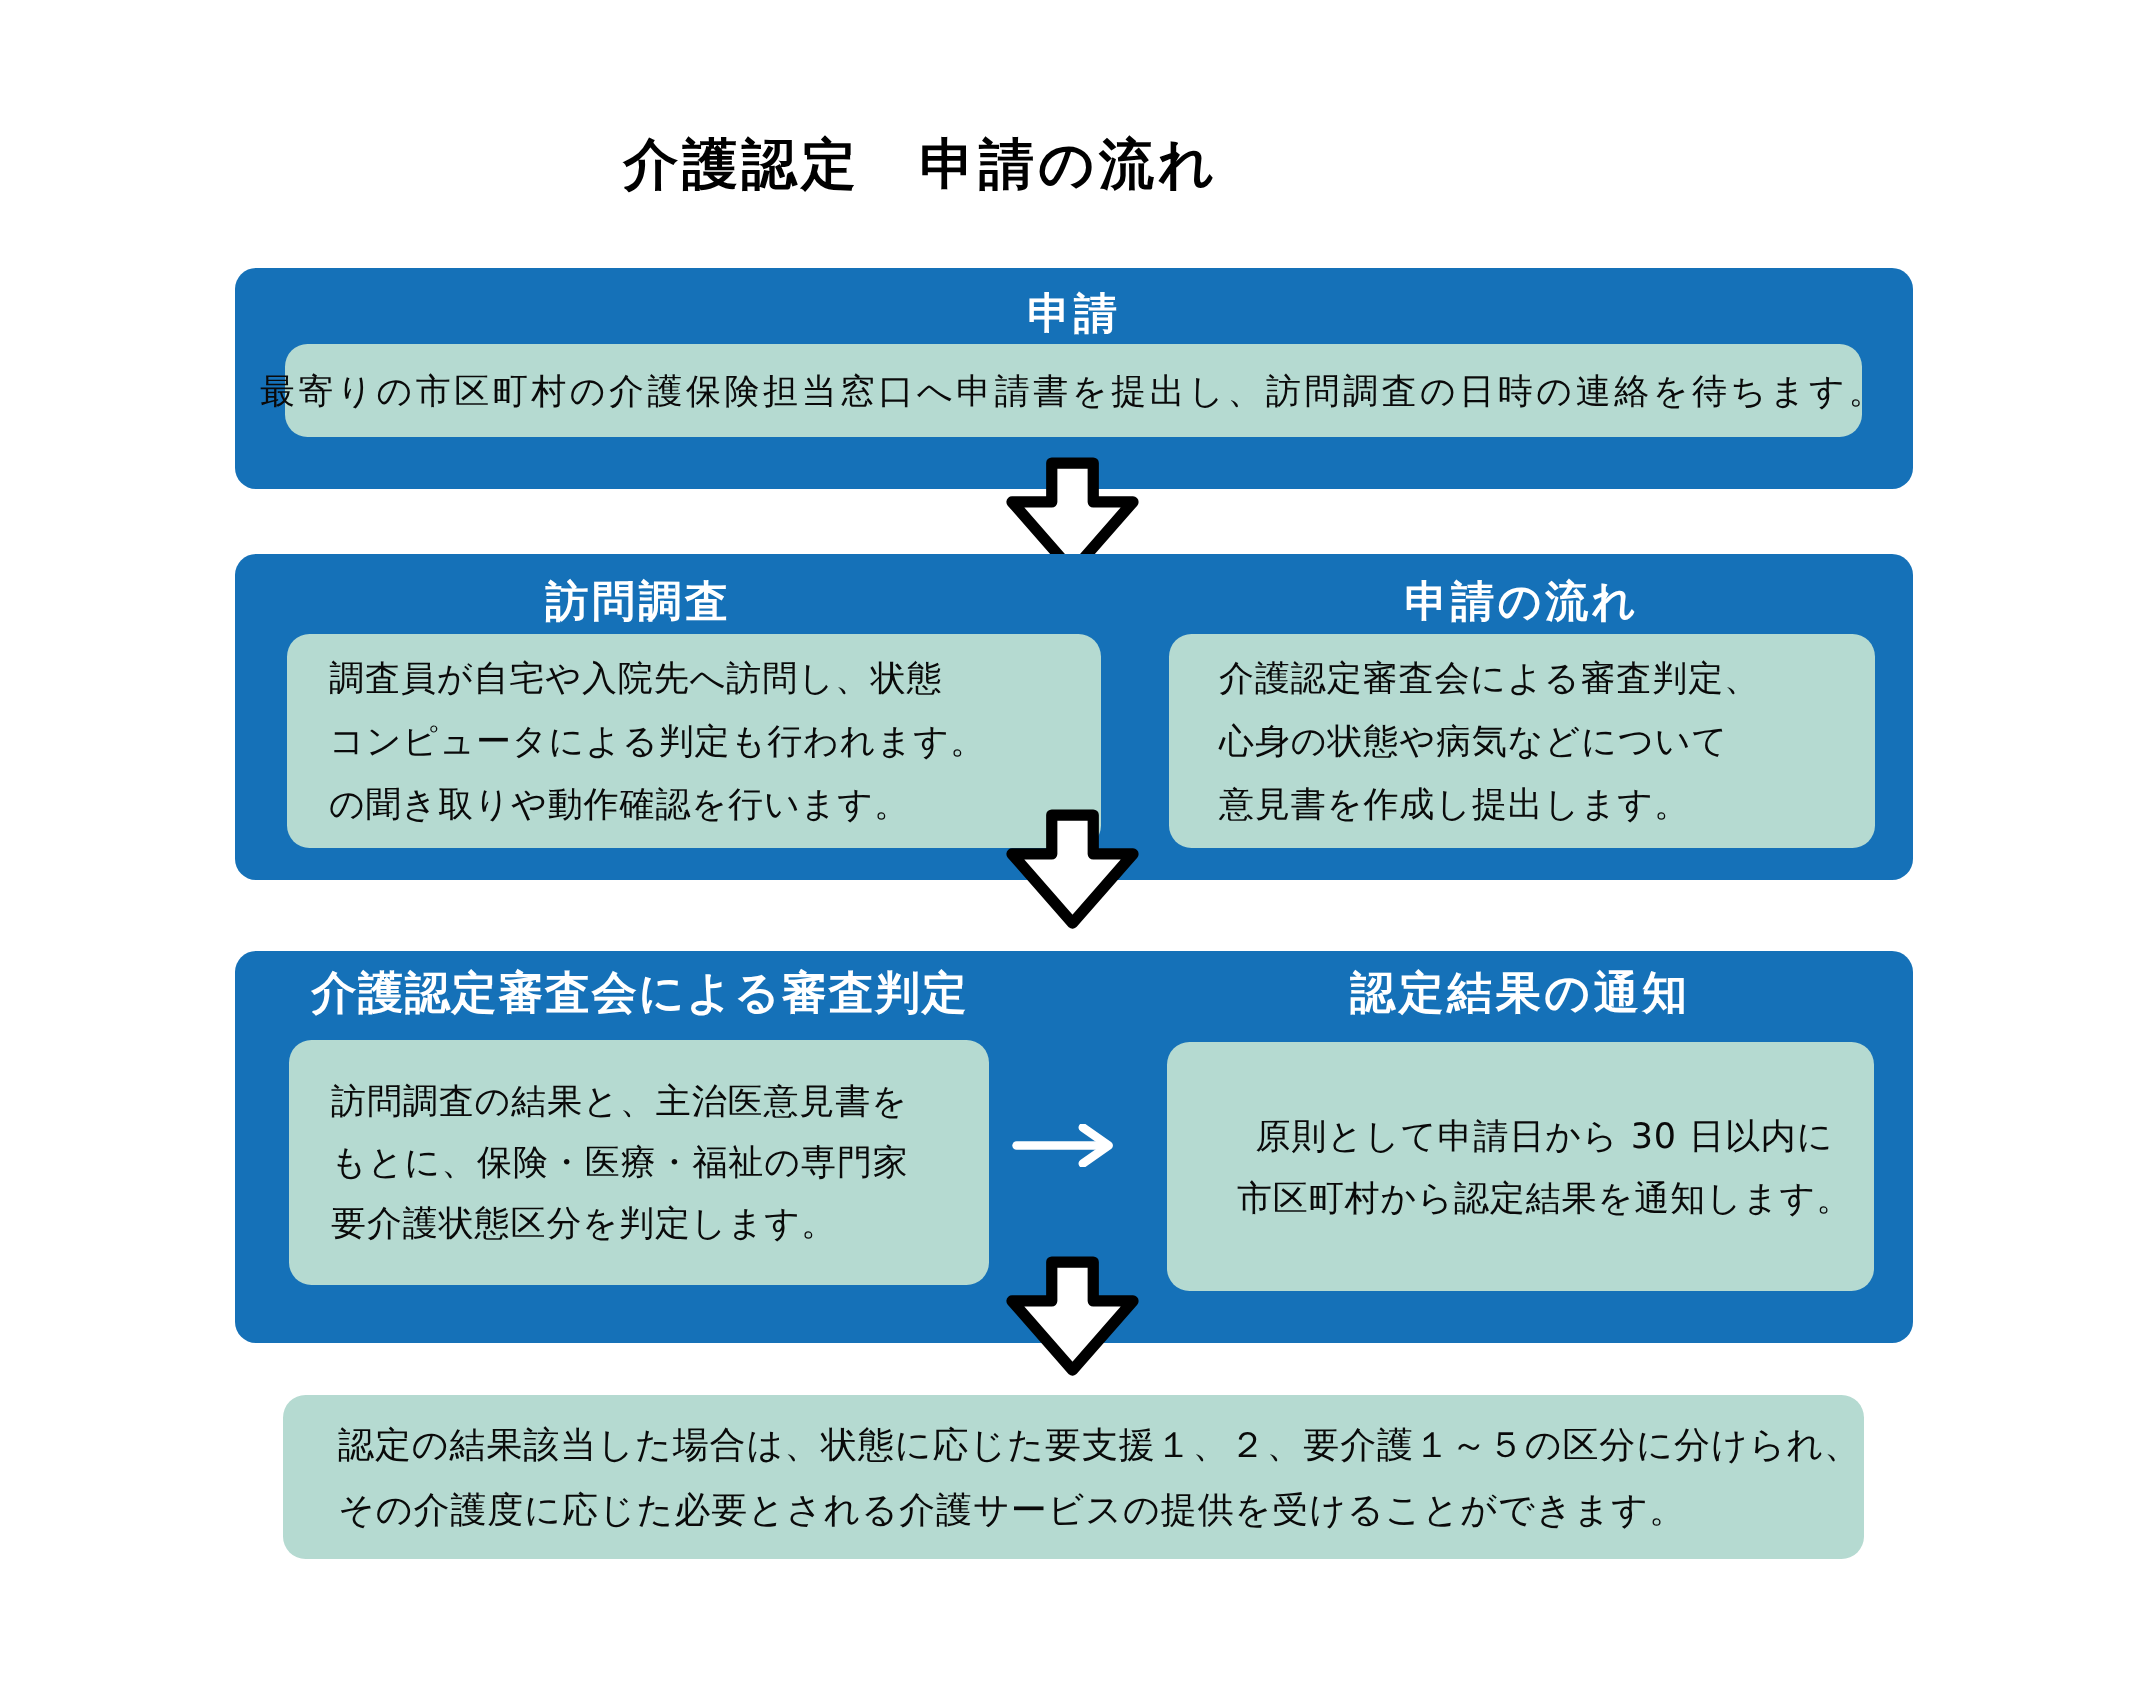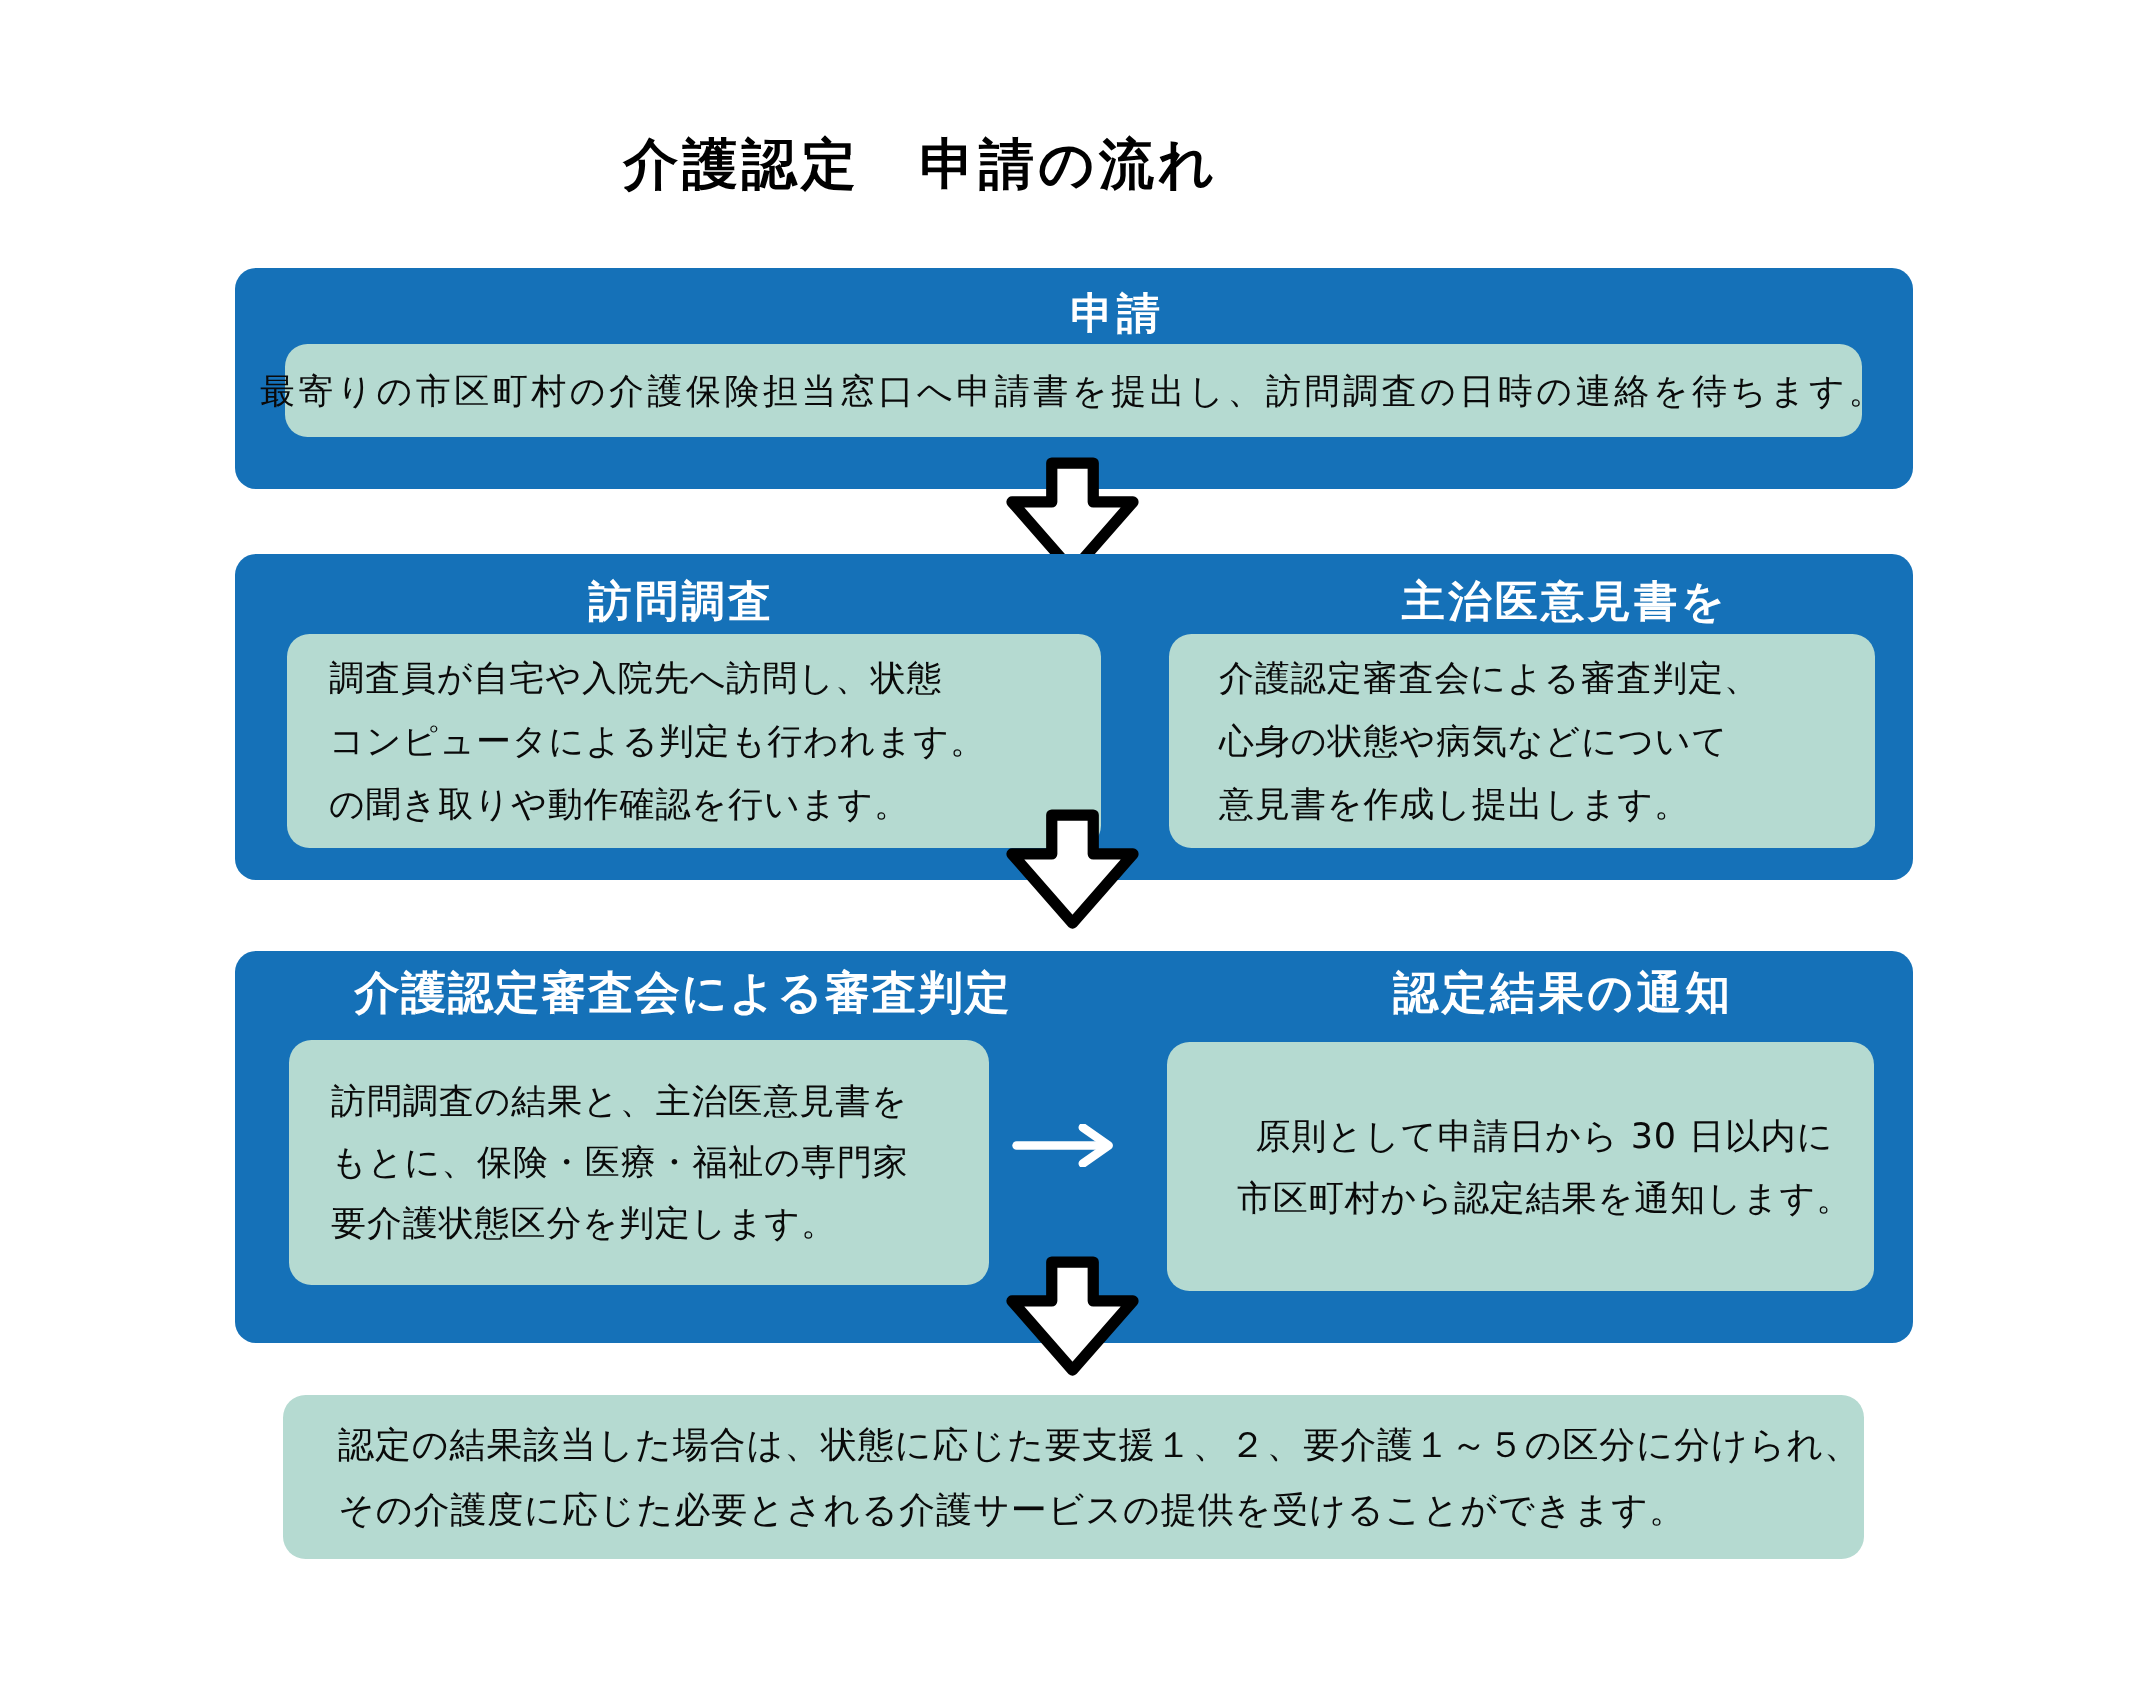--- a/index.html
+++ b/index.html
@@ -15,21 +15,21 @@
   }
   .blue-box{
     position:absolute;left:235px;width:1678px;
     background:#1571B8;border-radius:21px;
   }
   .sec1{top:268px;height:221px;}
   .sec2{top:554px;height:326px;}
   .sec3{top:951px;height:392px;}
   .sec-header{
     position:absolute;color:#ffffff;font-weight:bold;text-align:center;
-    font-size:43px;letter-spacing:3.5px;line-height:52px;margin-left:43px;
+    font-size:43px;letter-spacing:3.5px;line-height:52px;
   }
   .h-app{left:0;top:19px;width:1678px;}
   .h-visit{left:52px;top:21px;width:703px;}
   .h-doctor{left:934px;top:21px;width:706px;}
   .h-review{left:35px;top:15.6px;width:740px;font-size:45px;letter-spacing:1.7px;}
   .h-result{left:932px;top:15.6px;width:707px;font-size:45px;}
   .green-box{
     position:absolute;background:#B5DAD1;border-radius:22.5px;
     display:flex;flex-direction:column;justify-content:center;
   }
@@ -70,21 +70,21 @@
   <path d="M54 7 H102 V52 H148 L78 132 L8 52 H54 Z" fill="#FFFFFF" stroke="#000000" stroke-width="13" stroke-linejoin="round"></path>
 </svg>
 
 <section class="blue-box sec2">
   <div class="sec-header h-visit">訪問調査</div>
   <div class="green-box g-visit">
     <div class="body-line">調査員が自宅や入院先へ訪問し、状態</div>
     <div class="body-line">コンピュータによる判定も行われます。</div>
     <div class="body-line">の聞き取りや動作確認を行います。</div>
   </div>
-  <div class="sec-header h-doctor">主治医意見書を</div>
+  <div class="sec-header h-doctor">申請の流れ</div>
   <div class="green-box g-doctor">
     <div class="body-line">介護認定審査会による審査判定、</div>
     <div class="body-line">心身の状態や病気などについて</div>
     <div class="body-line">意見書を作成し提出します。</div>
   </div>
 </section>
 
 <svg class="down-arrow a2" viewBox="0 0 156 140" xmlns="http://www.w3.org/2000/svg">
   <path d="M54 7 H102 V52 H148 L78 132 L8 52 H54 Z" fill="#FFFFFF" stroke="#000000" stroke-width="13" stroke-linejoin="round"></path>
 </svg>

